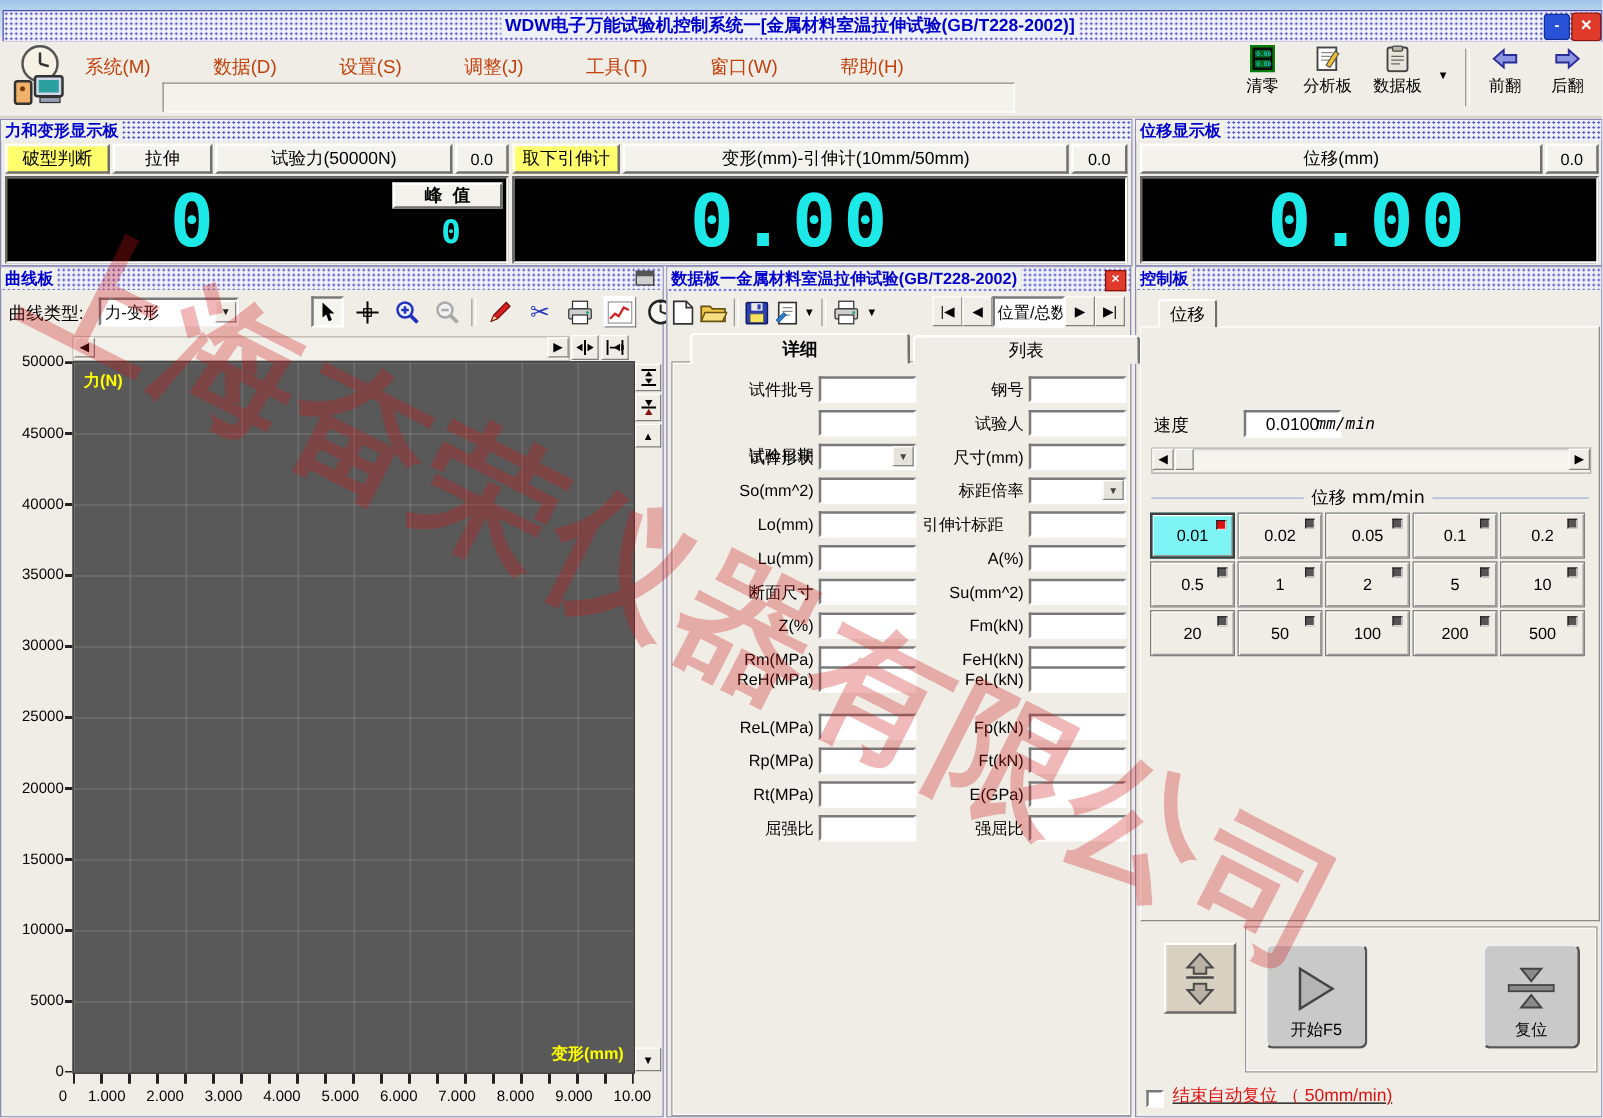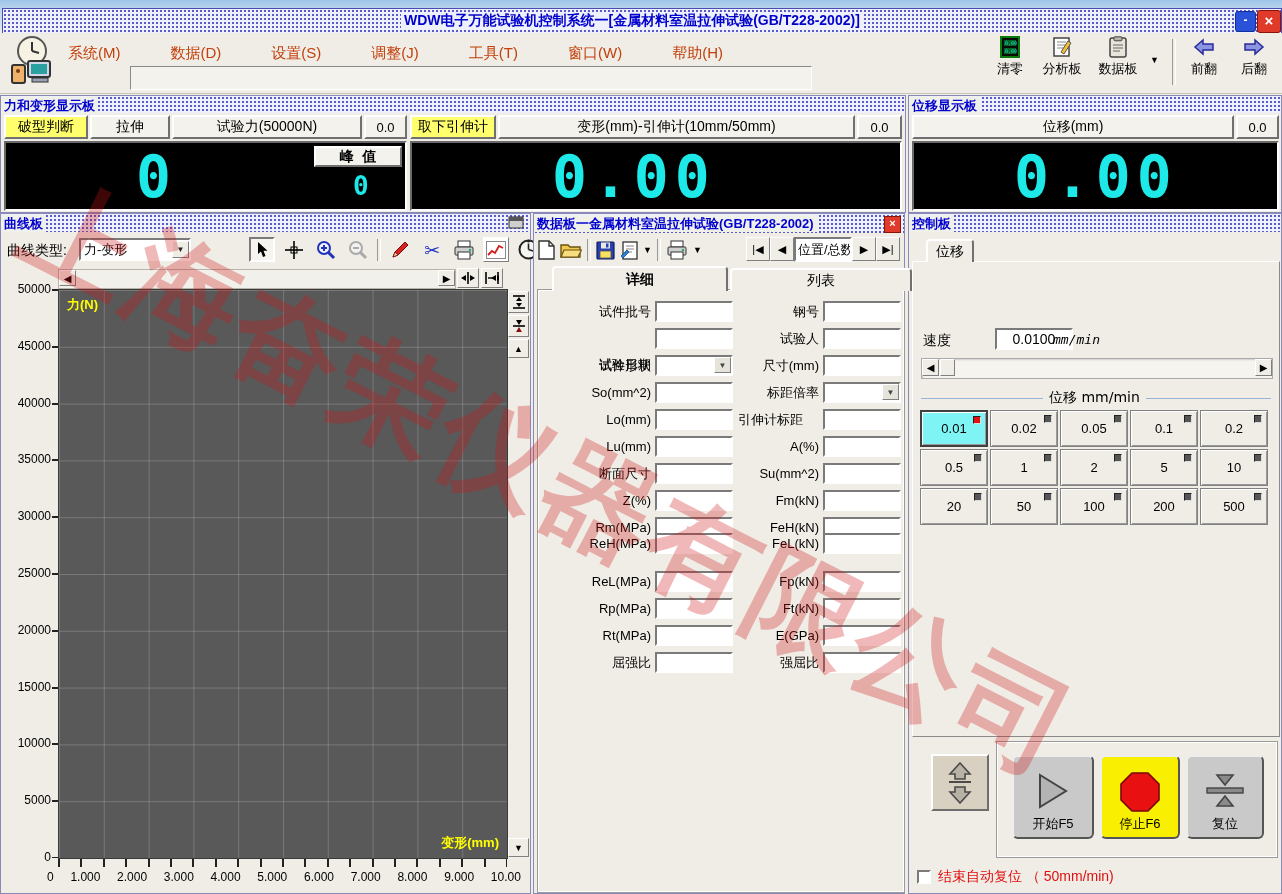--- a/index.html
+++ b/index.html
@@ -635,35 +635,29 @@
     </svg>
   </div>
 
   <div class="abs" style="left:88px;top:528px;width:278px;height:113px;border:1px solid #fff;outline:1px solid #9a9a9a;background:#f0ede6;">
     <div class="bigbtn" style="left:14px;top:12px;width:82px;height:84px;">
       <svg width="34" height="36" viewBox="0 0 34 36" style="margin-bottom:6px;">
           <path d="M4 2 L30 18 L4 34 Z" fill="#b4b4b4" stroke="#444" stroke-width="2"></path>
         </svg>
       <span>开始F5</span>
     </div>
-    <div class="bigbtn" style="left:102px;top:12px;width:80px;height:84px;background:#f8f000;">
-      <svg width="40" height="40" viewBox="0 0 40 40" style="margin-bottom:3px;">
-          <polygon points="12,1 28,1 39,12 39,28 28,39 12,39 1,28 1,12" fill="#e81010" stroke="#7a0808" stroke-width="1.6"></polygon>
-        </svg>
-      <span>停止F6</span>
-    </div>
     <div class="bigbtn" style="left:188px;top:12px;width:78px;height:84px;">
       <svg width="40" height="36" viewBox="0 0 40 36" style="margin-bottom:6px;">
         <path d="M12 2 L28 2 L20 12 Z" fill="#8a8a8a" stroke="#444" stroke-width="1.6"></path>
         <rect x="2" y="15" width="36" height="5" fill="#8a8a8a" stroke="#444" stroke-width="1.4"></rect>
         <path d="M12 33 L28 33 L20 23 Z" fill="#8a8a8a" stroke="#444" stroke-width="1.6"></path>
       </svg>
       <span>复位</span>
     </div>
   </div>
 
-  <div class="abs" style="left:8px;top:654px;display:flex;align-items:center;gap:7px;">
+  <div class="abs" style="left:8px;top:654px;display:flex;align-items:flex-end;gap:7px;text-decoration:underline;">
     <div class="sunken" style="width:14px;height:14px;"></div>
     <span style="color:#e01010;font-size:14px;">结束自动复位 （ 50mm/min)</span>
   </div>
 </div>
 
 <div class="wm">上海奋荣仪器有限公司</div>
 
 </body></html>

